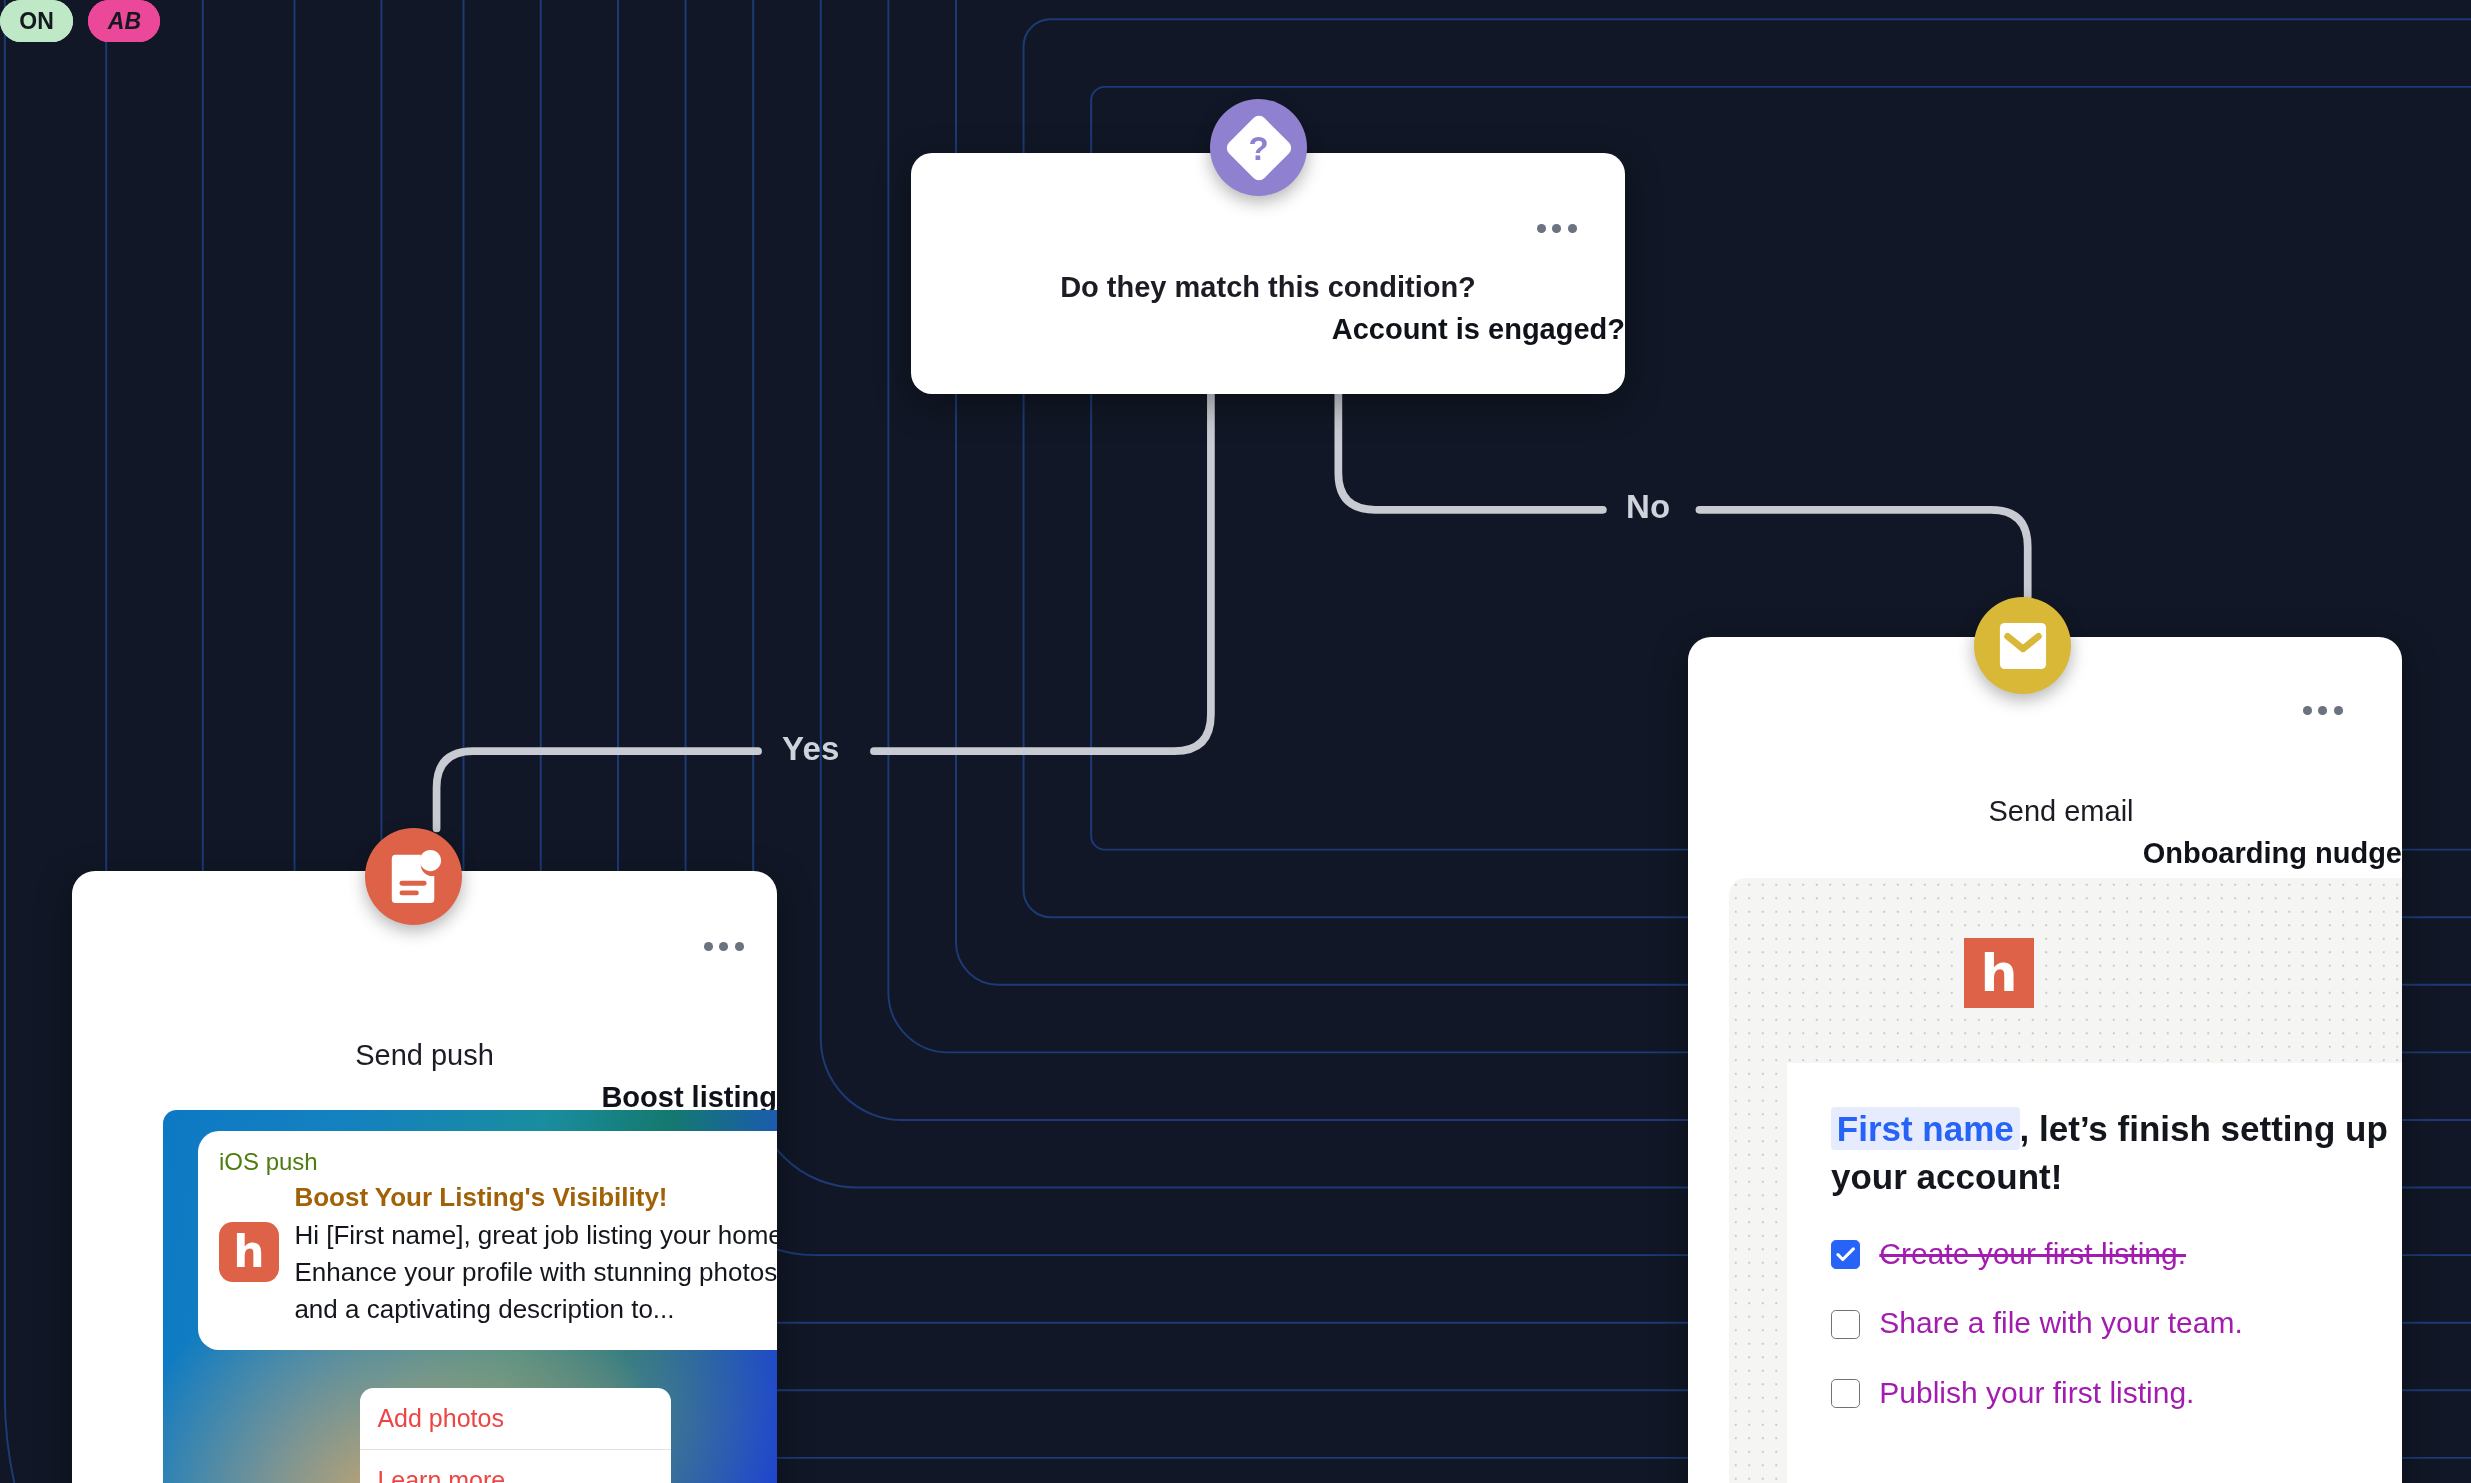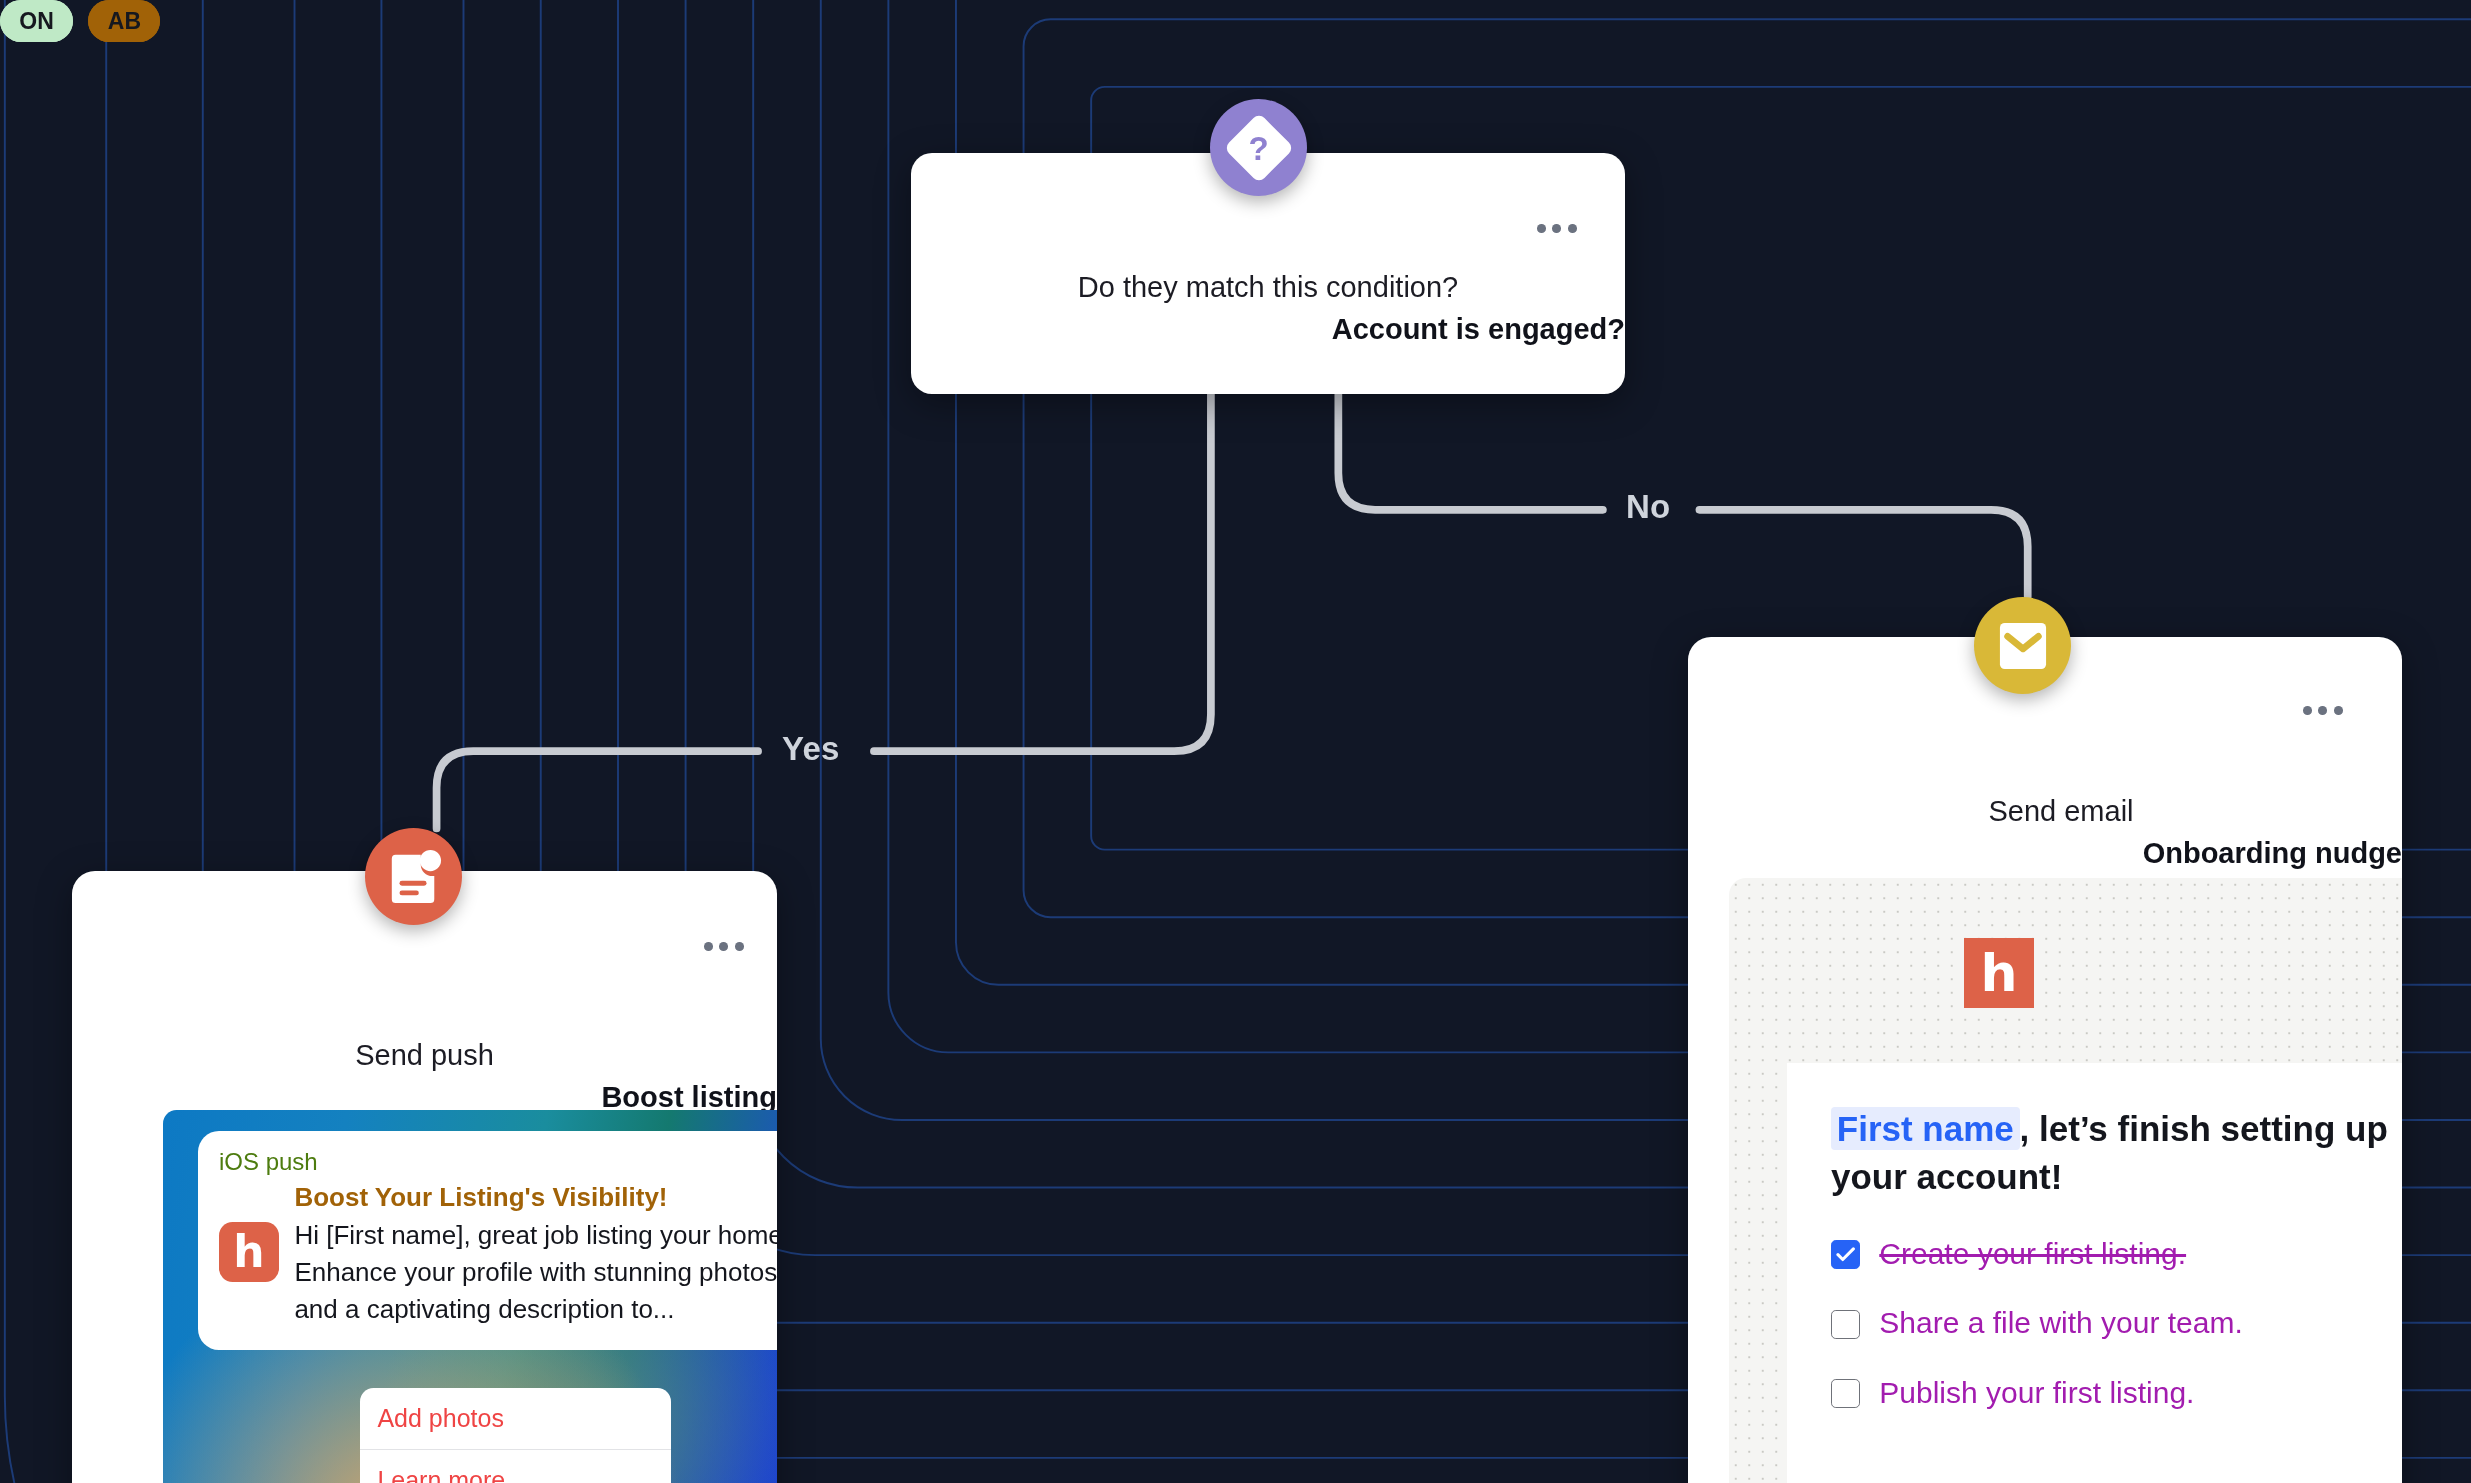--- a/index.html
+++ b/index.html
@@ -62,33 +62,33 @@
   }
   .dots i{width:8.7px;height:8.7px;border-radius:50%;background:#6b7280;display:block;}
   .badges{position:absolute;display:flex;gap:15.4px;}
   .badge{
     font-size:23px;font-weight:bold;color:#16181f;
     border-radius:965px;
     padding:9.7px 19.3px;
     line-height:1;
   }
   .badge.on{background:#bfe9c6;}
-  .badge.ab{background:#a16207;}
+  .badge.ab{background:#ec4899;font-style:italic;}
 
   
   #condition-card{left:911px;top:153px;width:714px;height:241px;border-radius:21px;}
   #condition-icon{left:1210px;top:99px;background:#8f81d0;}
   #condition-icon .diamond{
     width:50px;height:50px;background:#fff;transform:rotate(45deg);
     border-radius:7.7px;display:flex;align-items:center;justify-content:center;
   }
   #condition-icon .diamond span{
     transform:rotate(-45deg);color:#8f81d0;font-weight:bold;font-size:33px;line-height:1;
   }
-  #condition-card .kicker{margin-top:116px;}
+  #condition-card .kicker{margin-top:116px;font-weight:bold;}
 
   
   #push-card{left:72px;top:871px;width:705px;height:676px;}
   #push-icon{left:365px;top:828px;background:#dd6248;}
   #push-card .dots{left:705px;top:942px;}
   #push-card .kicker{margin-top:166px;}
   #push-preview{
     position:absolute;left:91px;top:239px;width:693px;height:436px;
     border-radius:13.5px;overflow:hidden;
     background:

